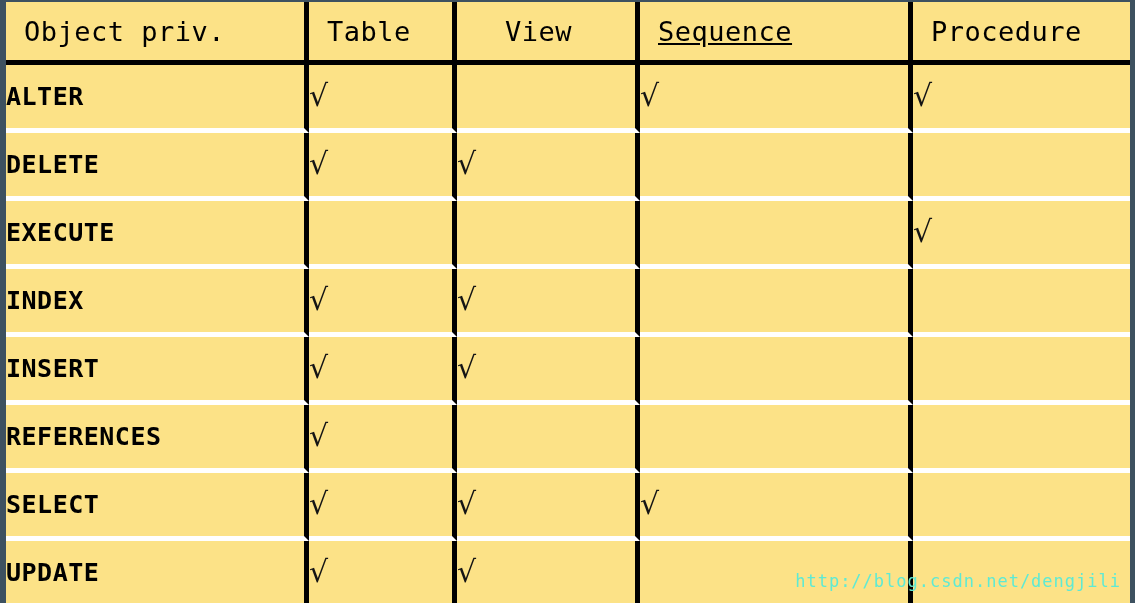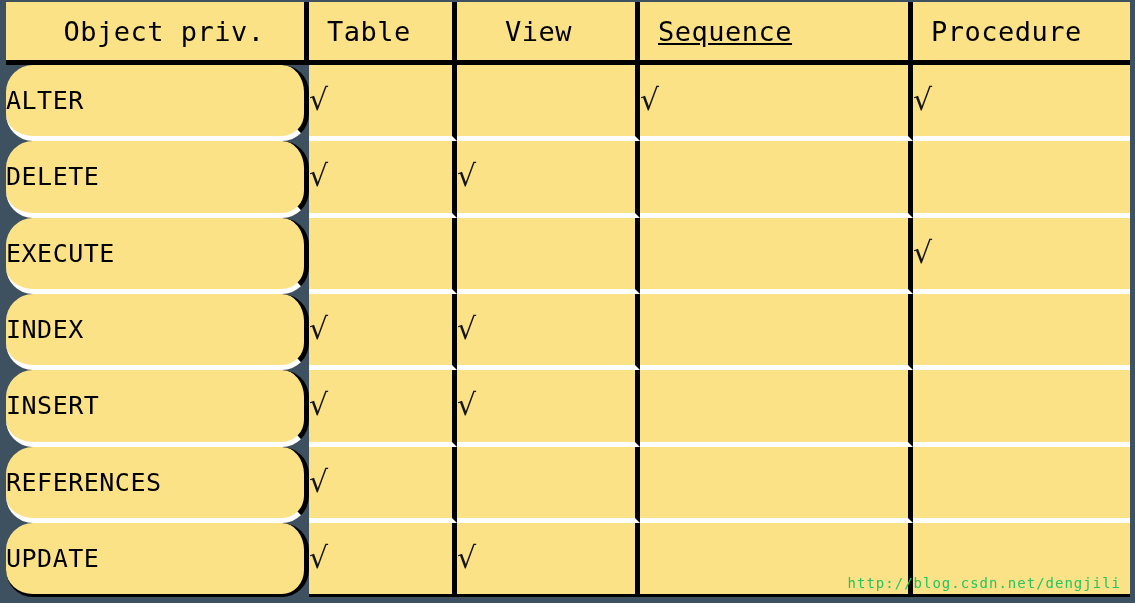--- a/index.html
+++ b/index.html
@@ -68,25 +68,24 @@
     overflow: hidden;
   }
   table.priv-table tbody td.last-col {
     border-right: none;
   }
   table.priv-table tbody tr.last-row td {
     border-bottom: 3px solid #000000;
   }
 
   td.priv-name {
-    font-weight: normal;
+    font-weight: bold;
     padding-left: 20px;
     letter-spacing: 0.5px;
     white-space: nowrap;
-    border-radius: 27px;
   }
 
   td.mark-cell {
     padding-left: 18px;
   }
 
   .check {
     font-family: "DejaVu Serif", "Liberation Serif", serif;
     font-size: 30px;
     line-height: 1;
@@ -96,37 +95,37 @@
   .check.empty {
     visibility: hidden;
   }
 
   
   .watermark {
     position: absolute;
     right: 14px;
     bottom: 12px;
     font-family: "DejaVu Sans Mono", "Liberation Mono", monospace;
-    font-size: 14px;
-    color: #22c55e;
+    font-size: 17px;
+    color: #5eead4;
     letter-spacing: 1px;
     white-space: nowrap;
     pointer-events: none;
     user-select: none;
   }
 </style>
 </head>
 <body>
 
 <div id="priv-table-wrap">
 
   <table class="priv-table">
     <thead>
       <tr>
-        <th class="col-priv" style="width:280px;text-align:center;">Object priv.</th>
+        <th class="col-priv" style="width:280px;">Object priv.</th>
         <th class="col-table" style="width:125px;margin-left:28px;">Table</th>
         <th class="col-view" style="width:130px;padding-left:48px;">View</th>
         <th class="col-sequence" style="width:250px;text-decoration:underline;">Sequence</th>
         <th class="col-procedure last-col">Procedure</th>
       </tr>
     </thead>
     <tbody id="priv-table-body">
         <tr>
           <td class="priv-name">ALTER</td>
           <td class="mark-cell"><span class="check">√</span></td>
@@ -162,20 +161,27 @@
           <td class="mark-cell"><span class="check empty"></span></td>
           <td class="last-col mark-cell"><span class="check empty"></span></td>
         </tr>
         <tr>
           <td class="priv-name">REFERENCES</td>
           <td class="mark-cell"><span class="check">√</span></td>
           <td class="mark-cell"><span class="check empty"></span></td>
           <td class="mark-cell"><span class="check empty"></span></td>
           <td class="last-col mark-cell"><span class="check empty"></span></td>
         </tr>
+        <tr>
+          <td class="priv-name">SELECT</td>
+          <td class="mark-cell"><span class="check">√</span></td>
+          <td class="mark-cell"><span class="check">√</span></td>
+          <td class="mark-cell"><span class="check">√</span></td>
+          <td class="last-col mark-cell"><span class="check empty"></span></td>
+        </tr>
         <tr class="last-row">
           <td class="priv-name">UPDATE</td>
           <td class="mark-cell"><span class="check">√</span></td>
           <td class="mark-cell"><span class="check">√</span></td>
           <td class="mark-cell"><span class="check empty"></span></td>
           <td class="last-col mark-cell"><span class="check empty"></span></td>
         </tr>
       </tbody>
   </table>
 

